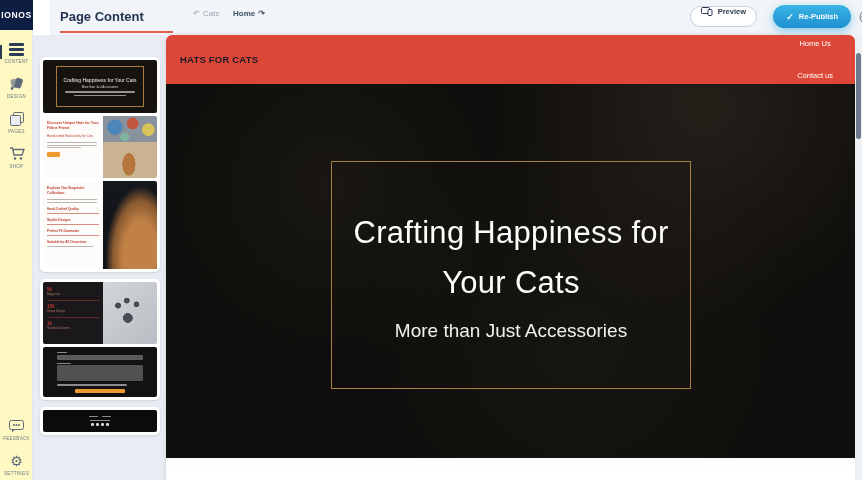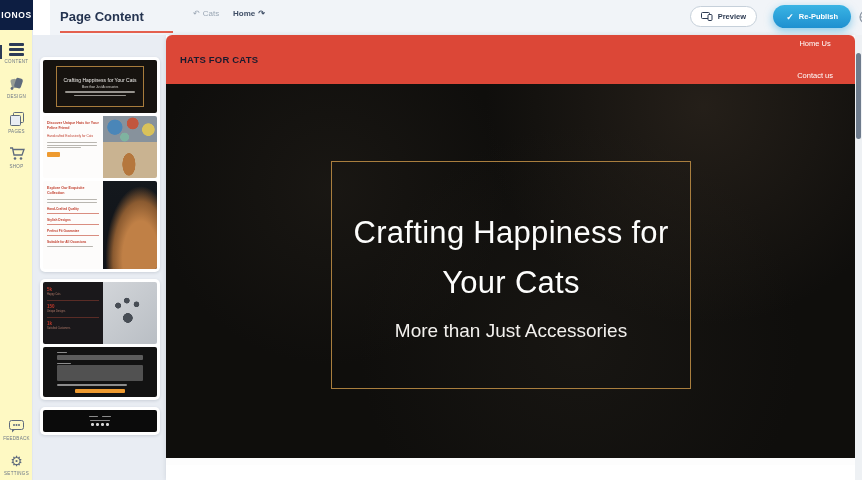--- a/index.html
+++ b/index.html
@@ -23,21 +23,21 @@
   .gear-glyph { font-size:14px; line-height:14px; }
 
   
   .topbar { position:absolute; left:50px; top:0; width:829px; height:35px; background:#f1f4f8; }
   .page-title { position:absolute; left:10px; top:9px; font-size:13px; font-weight:bold; color:#243350; }
   .title-rule { position:absolute; left:10px; top:31px; width:113px; height:2px; background:#e4604e; }
   .undo { position:absolute; left:143px; top:9px; font-size:8px; color:#9aa6b4; display:flex; gap:3px; align-items:center; cursor:default; }
   .redo { position:absolute; left:183px; top:9px; font-size:8px; color:#3f4e66; font-weight:bold; display:flex; gap:3px; align-items:center; cursor:pointer; }
   .btn-preview { position:absolute; right:122px; top:6px; height:21px; padding:0 10px;
                  border:1px solid #c6d0da; border-radius:11px; background:#fff; display:flex;
-                 align-items:center; gap:5px; font-size:7.5px; font-weight:bold; color:#2c3a52; cursor:pointer; }
+                 gap:5px; font-size:7.5px; font-weight:bold; color:#2c3a52; cursor:pointer; }
   .btn-republish { position:absolute; right:28px; top:5px; height:23px; padding:0 13px;
                    border:none; border-radius:12px; color:#fff; display:flex; align-items:center; gap:5px;
                    font-size:7.5px; font-weight:bold; cursor:pointer;
                    background:linear-gradient(#3ab4e4,#1e90d0);
                    box-shadow:0 3px 9px rgba(42,166,220,.55); }
   .check { font-size:9px; }
   .globe { position:absolute; right:6px; top:10px; color:#8a95a3; cursor:pointer; }
 
   
   .panel { position:absolute; left:33px; top:35px; width:133px; height:445px; background:#e9edf3; }

